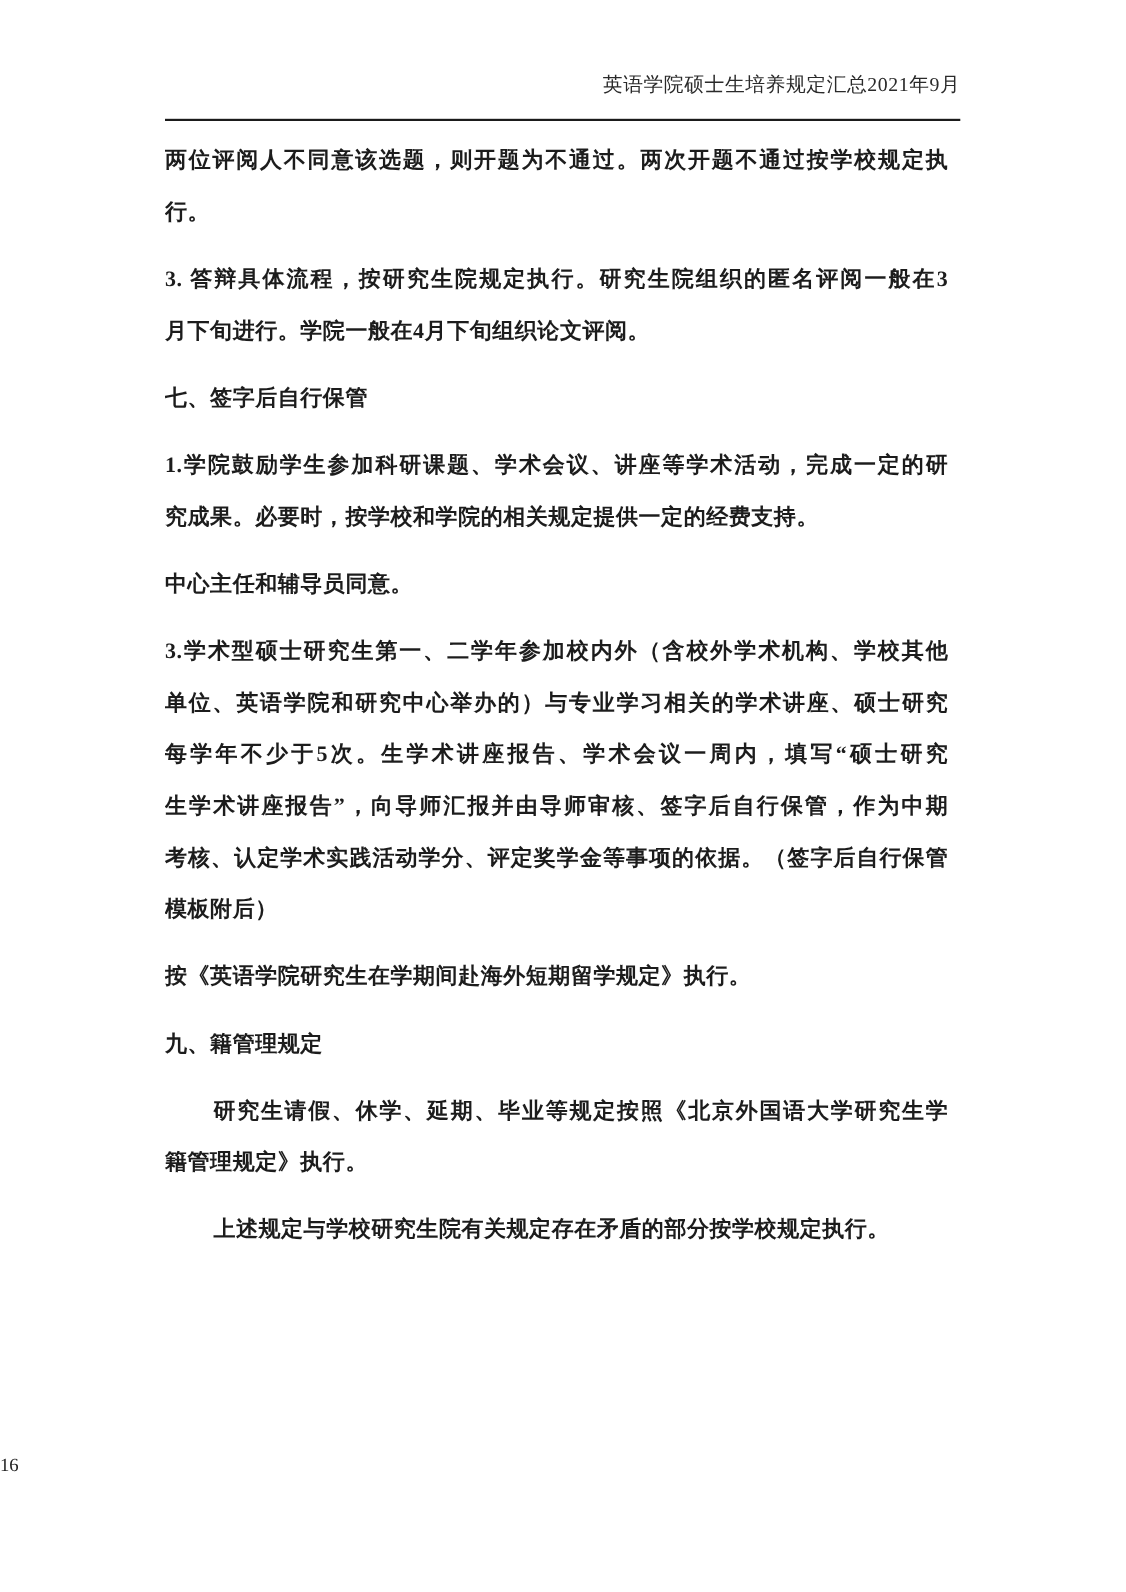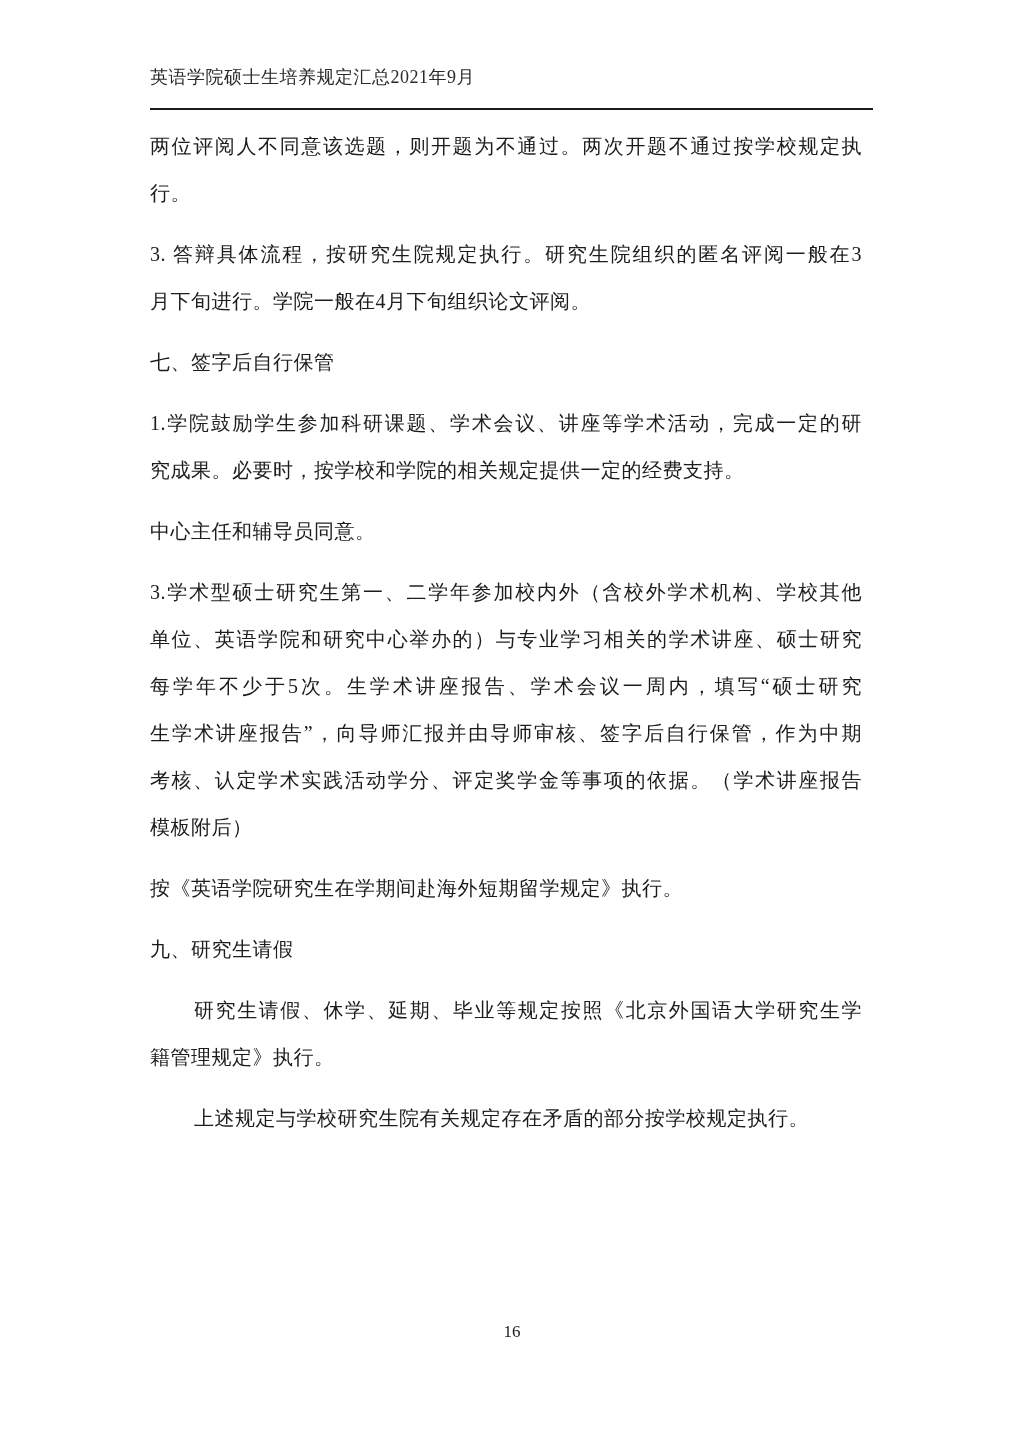--- a/index.html
+++ b/index.html
@@ -14,21 +14,21 @@
     background: #ffffff;
     color: #1c1c1c;
     font-family: "Liberation Serif", "DejaVu Serif", serif;
     overflow: hidden;
   }
   .page-header {
     position: absolute;
     left: 150px;
     top: 64px;
     width: 723px;
-    text-align: left;
+    text-align: right;
     font-size: 18px;
     line-height: 26px;
     letter-spacing: 0.5px;
     color: #2a2a2a;
   }
   .header-rule {
     position: absolute;
     left: 150px;
     top: 108px;
     width: 723px;
@@ -43,35 +43,35 @@
     font-size: 20px;
     line-height: 47px;
     letter-spacing: 0.5px;
   }
   .para {
     margin: 0 0 14px 0;
   }
   .line {
     white-space: nowrap;
     overflow: hidden;
+    font-weight: bold;
   }
   .line.fill {
     white-space: normal;
     text-align: justify;
     text-align-last: justify;
   }
   .line.indent {
     text-indent: 44px;
   }
   .page-footer {
     position: absolute;
     left: 0;
     top: 1320px;
     width: 100%;
-    text-align: center;
     font-size: 17px;
     line-height: 24px;
     color: #1c1c1c;
   }
 </style>
 </head>
 <body>
 
 <div class="page">
 
@@ -104,32 +104,32 @@
 
     <div class="para">
       <div class="line">中心主任和辅导员同意。</div>
     </div>
 
     <div class="para">
       <div class="line fill">3.学术型硕士研究生第一、二学年参加校内外（含校外学术机构、学校其他</div>
       <div class="line fill">单位、英语学院和研究中心举办的）与专业学习相关的学术讲座、硕士研究</div>
       <div class="line fill">每学年不少于5次。生学术讲座报告、学术会议一周内，填写“硕士研究</div>
       <div class="line fill">生学术讲座报告”，向导师汇报并由导师审核、签字后自行保管，作为中期</div>
-      <div class="line fill">考核、认定学术实践活动学分、评定奖学金等事项的依据。（学术讲座报告</div>
+      <div class="line fill">考核、认定学术实践活动学分、评定奖学金等事项的依据。（签字后自行保管</div>
       <div class="line">模板附后）</div>
     </div>
 
 
 
     <div class="para">
       <div class="line">按《英语学院研究生在学期间赴海外短期留学规定》执行。</div>
     </div>
 
     <div class="para">
-      <div class="line">九、研究生请假</div>
+      <div class="line">九、籍管理规定</div>
     </div>
 
     <div class="para">
       <div class="line fill indent">研究生请假、休学、延期、毕业等规定按照《北京外国语大学研究生学</div>
       <div class="line">籍管理规定》执行。</div>
     </div>
 
     <div class="para">
       <div class="line indent">上述规定与学校研究生院有关规定存在矛盾的部分按学校规定执行。</div>
     </div>

